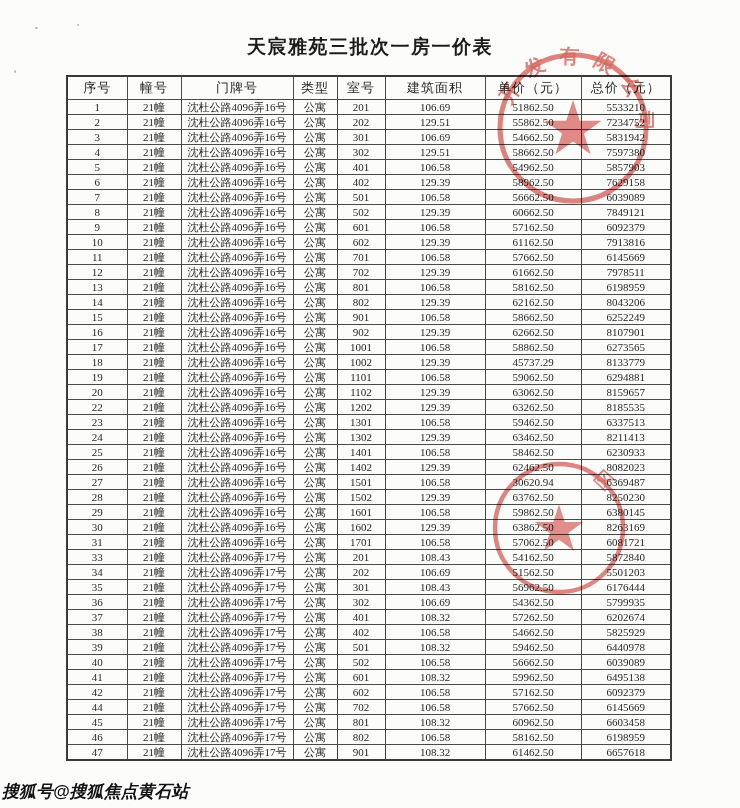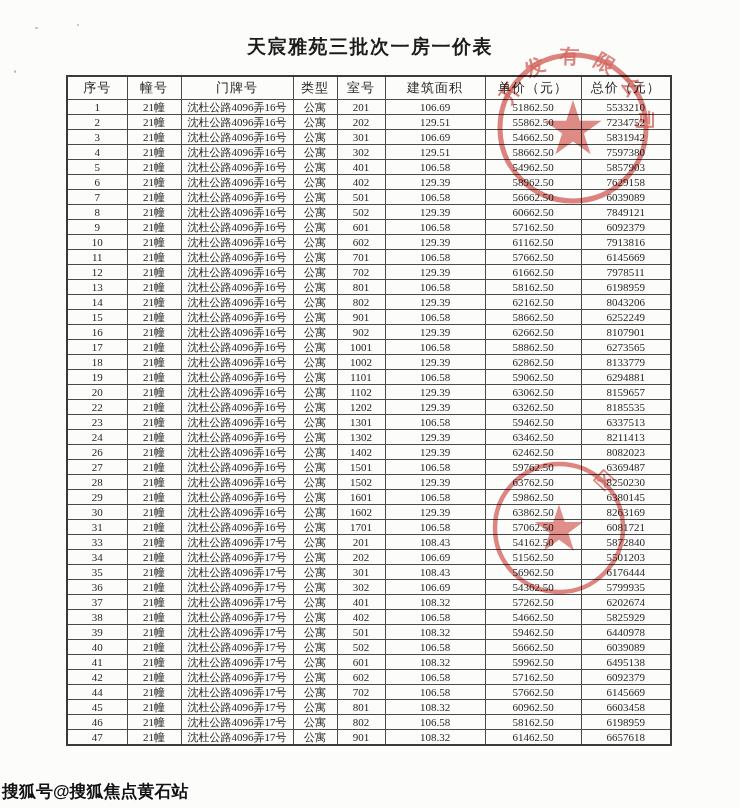--- a/index.html
+++ b/index.html
@@ -32,20 +32,21 @@
     position:absolute;mix-blend-mode:multiply;opacity:.85;
     filter:blur(.3px);
   }
   .seal-1{left:487px;top:42px;}
   .seal-2{left:483px;top:452px;}
   .watermark{
     position:absolute;left:2px;top:780px;z-index:5;
     font-family:"Liberation Sans","DejaVu Sans",sans-serif;
     font-size:17px;font-weight:bold;color:#121212;letter-spacing:0;
     text-shadow:-1px -1px 0 #fff,1px -1px 0 #fff,-1px 1px 0 #fff,1px 1px 0 #fff,0 0 3px #fff;
+    font-style:italic;
   }
   .speck{position:absolute;background:#b9b9b6;border-radius:50%;}
   .speck-1{left:35px;top:27px;width:3px;height:2px;}
   .speck-2{left:77px;top:24px;width:2px;height:2px;}
   .speck-3{left:14px;top:70px;width:2px;height:3px;}
 </style>
 </head>
 <body>
 
 <div class="doc-title">天宸雅苑三批次一房一价表</div>
@@ -249,21 +250,21 @@
           <td>58862.50</td>
           <td>6273565</td>
         </tr>
         <tr>
           <td>18</td>
           <td>21幢</td>
           <td>沈杜公路4096弄16号</td>
           <td>公寓</td>
           <td>1002</td>
           <td>129.39</td>
-          <td>62862.50</td>
+          <td>45737.29</td>
           <td>8133779</td>
         </tr>
         <tr>
           <td>19</td>
           <td>21幢</td>
           <td>沈杜公路4096弄16号</td>
           <td>公寓</td>
           <td>1101</td>
           <td>106.58</td>
           <td>59062.50</td>
@@ -303,37 +304,47 @@
           <td>24</td>
           <td>21幢</td>
           <td>沈杜公路4096弄16号</td>
           <td>公寓</td>
           <td>1302</td>
           <td>129.39</td>
           <td>63462.50</td>
           <td>8211413</td>
         </tr>
         <tr>
+          <td>25</td>
+          <td>21幢</td>
+          <td>沈杜公路4096弄16号</td>
+          <td>公寓</td>
+          <td>1401</td>
+          <td>106.58</td>
+          <td>58462.50</td>
+          <td>6230933</td>
+        </tr>
+        <tr>
           <td>26</td>
           <td>21幢</td>
           <td>沈杜公路4096弄16号</td>
           <td>公寓</td>
           <td>1402</td>
           <td>129.39</td>
           <td>62462.50</td>
           <td>8082023</td>
         </tr>
         <tr>
           <td>27</td>
           <td>21幢</td>
           <td>沈杜公路4096弄16号</td>
           <td>公寓</td>
           <td>1501</td>
           <td>106.58</td>
-          <td>59762.50</td>
+          <td>30620.94</td>
           <td>6369487</td>
         </tr>
         <tr>
           <td>28</td>
           <td>21幢</td>
           <td>沈杜公路4096弄16号</td>
           <td>公寓</td>
           <td>1502</td>
           <td>129.39</td>
           <td>63762.50</td>

